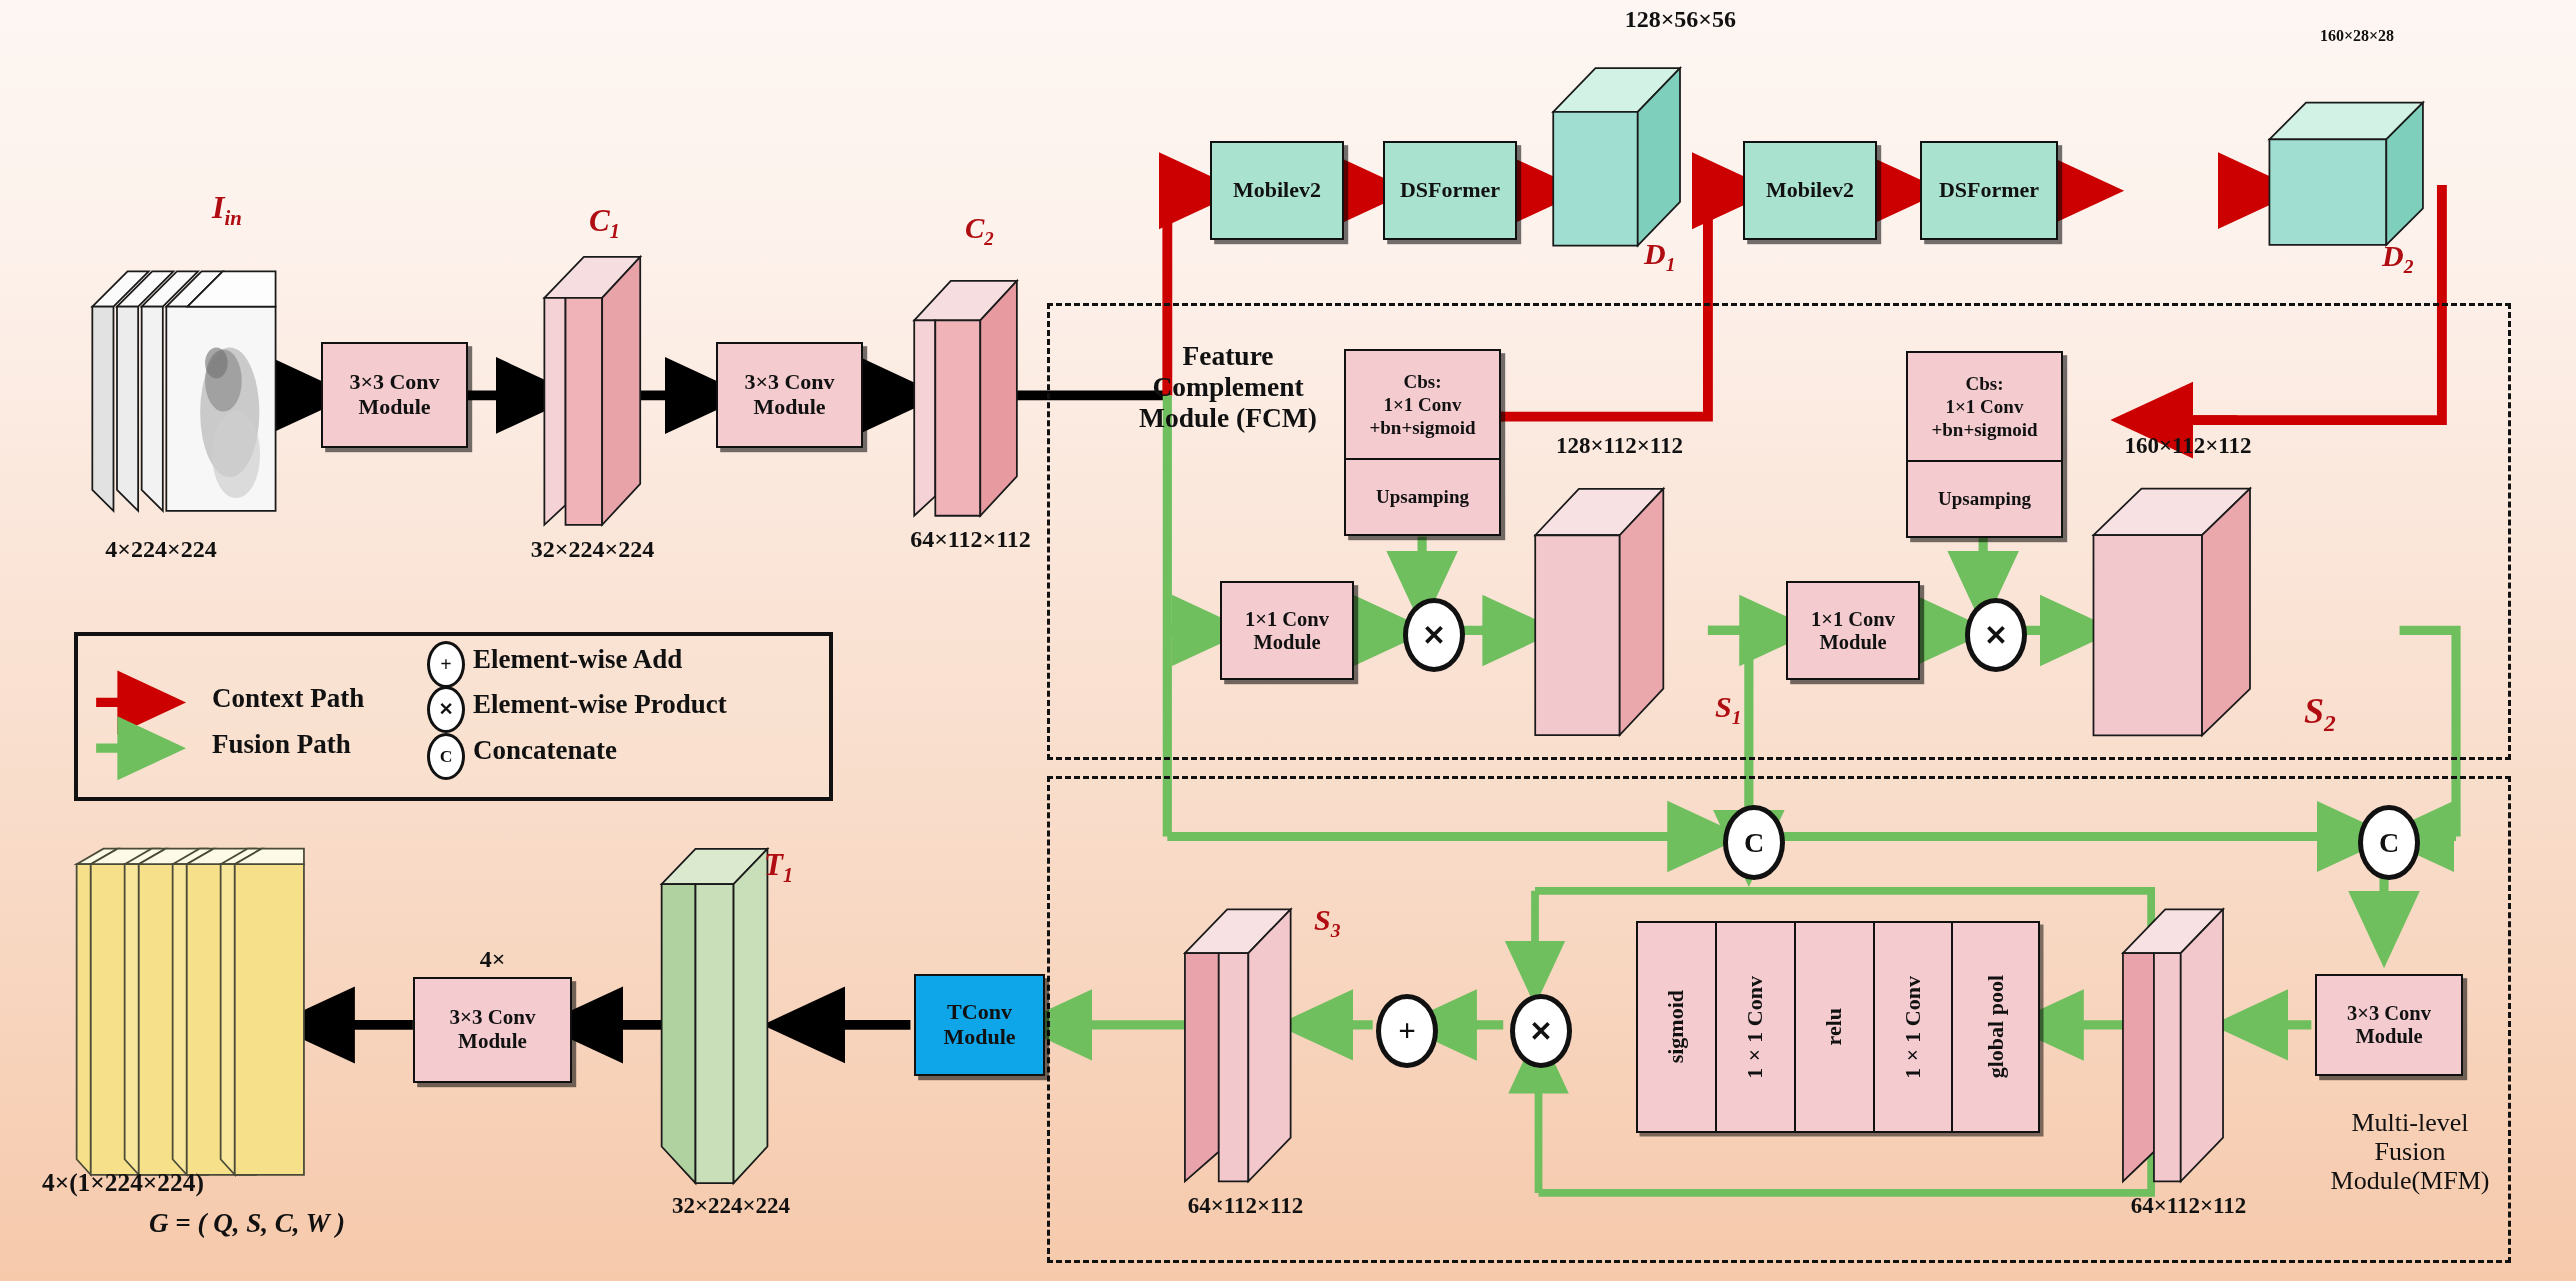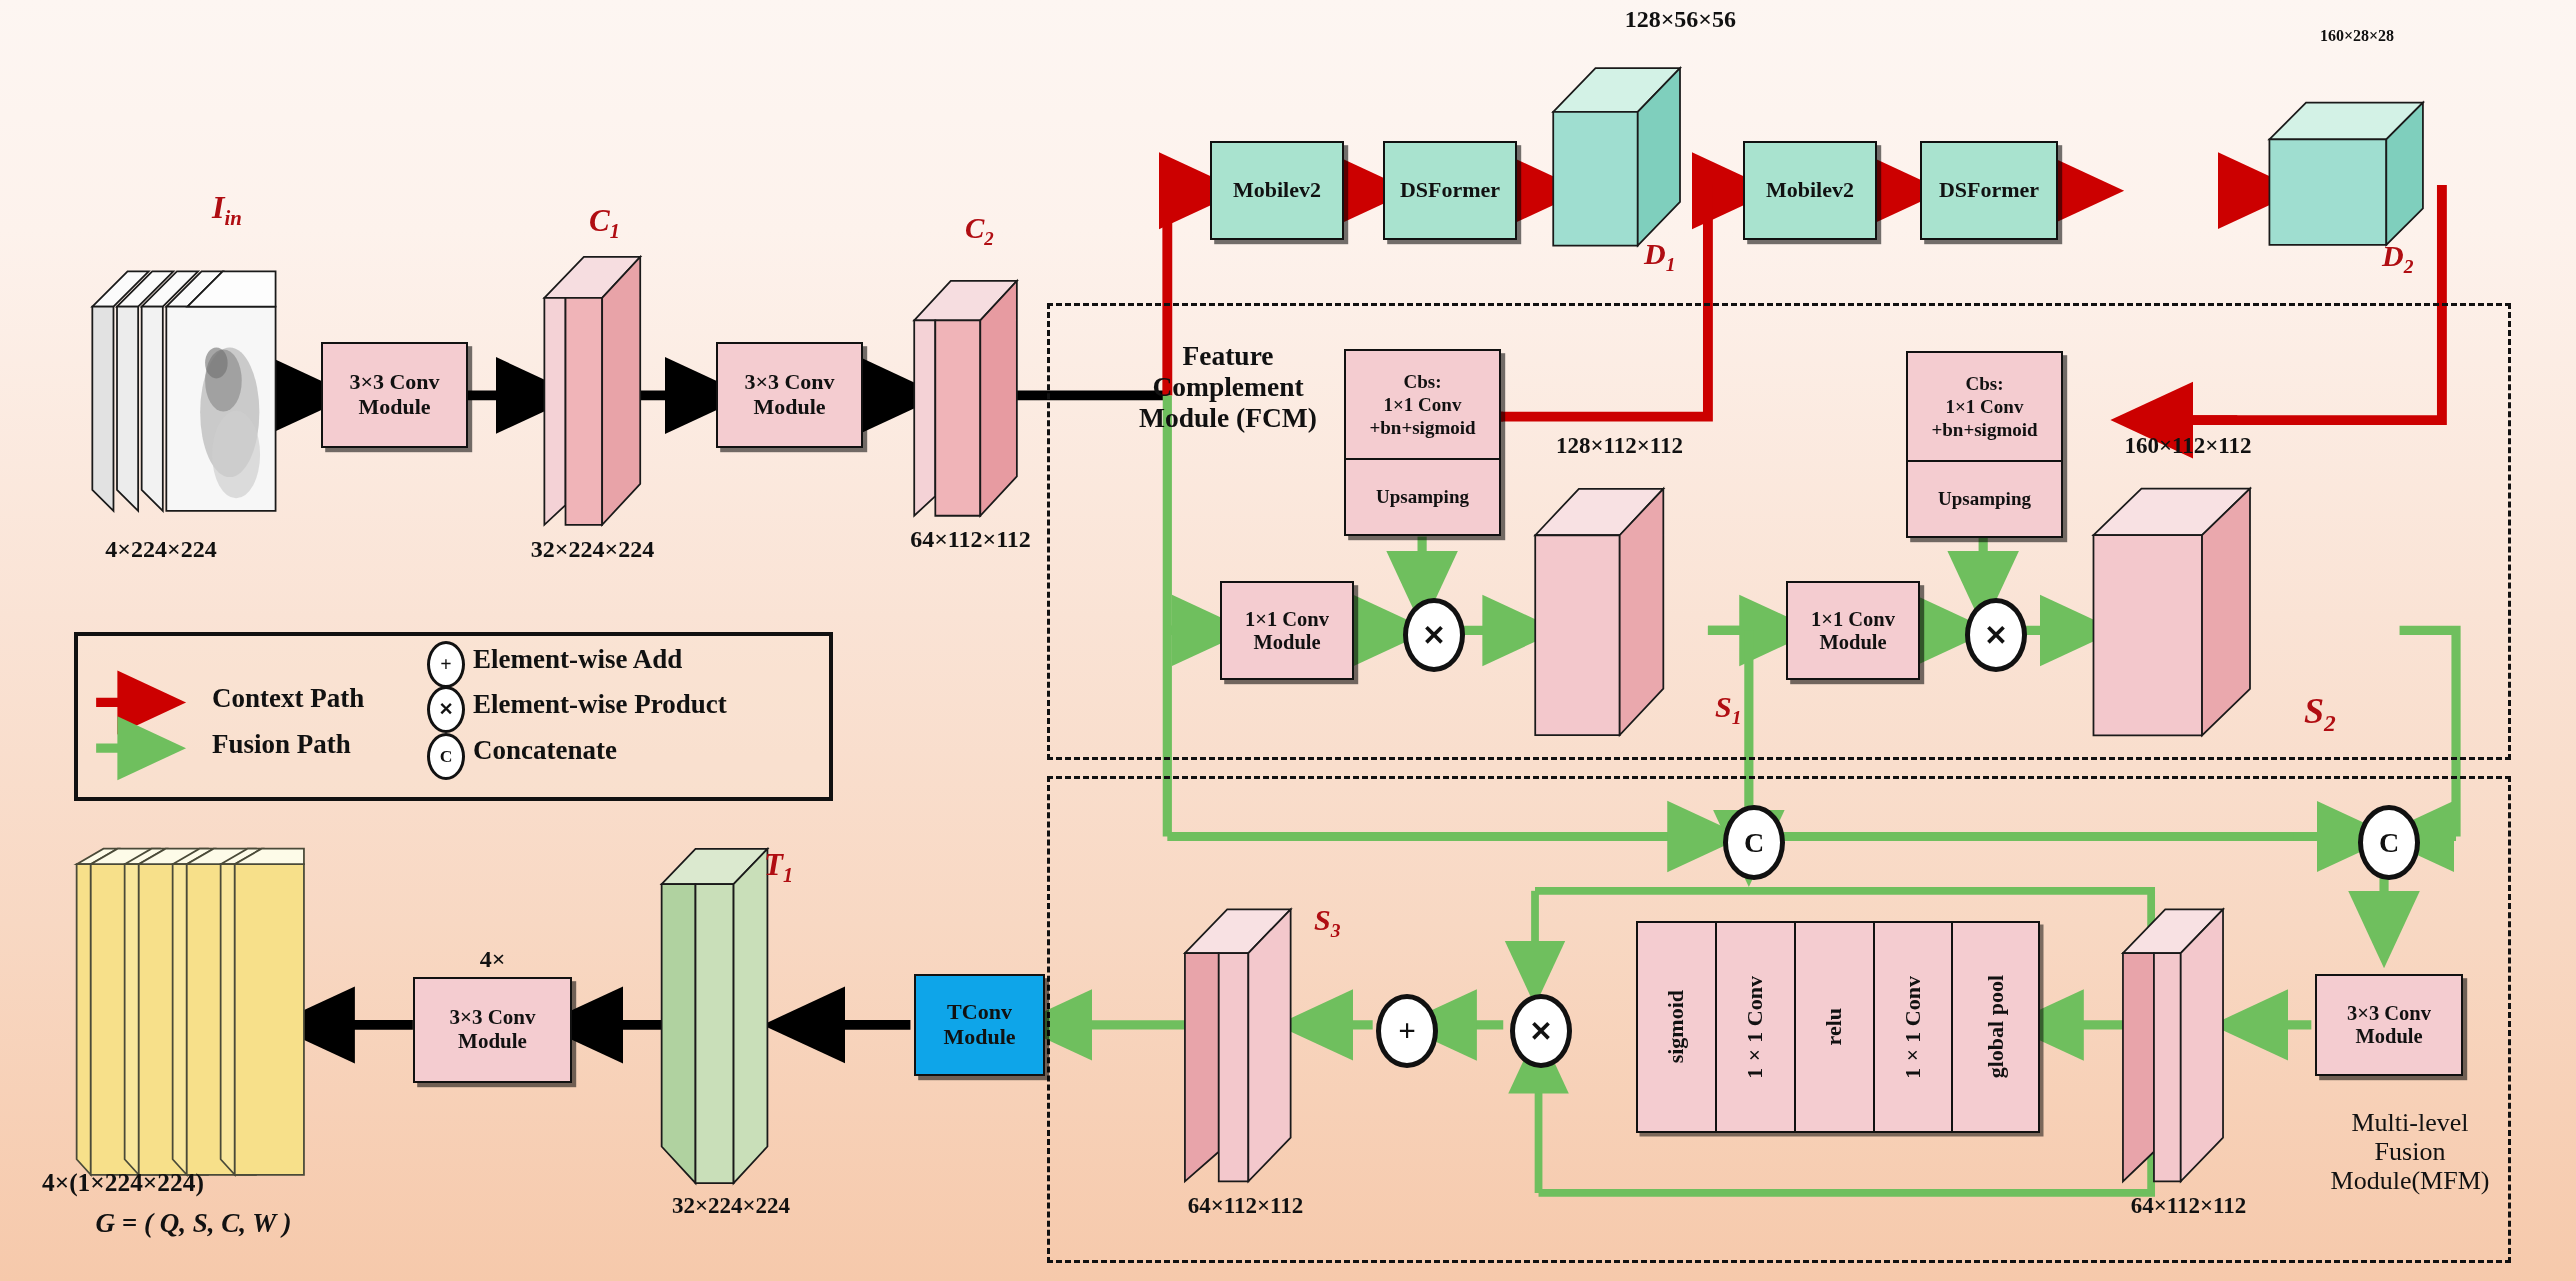--- a/index.html
+++ b/index.html
@@ -463,21 +463,21 @@
         <polygon points="202,8 262,8 262,30 164,30" fill="#fdfbe8"></polygon>
 
         <polygon points="212,30 250,8 270,8 232,30" fill="#fdfbe8"></polygon>
         <polygon points="212,30 232,30 232,470 212,448" fill="#f9e79c"></polygon>
         <polygon points="232,30 330,30 330,470 232,470" fill="#f7e08a"></polygon>
         <polygon points="270,8 330,8 330,30 232,30" fill="#fdfbe8"></polygon>
       </g>
     </svg>
   </div>
   <div class="lbl" style="left:42px;top:1168px;width:303px;font-size:25.4px;text-align:left;">4×(1×224×224)</div>
-  <div class="lbl" style="left:42px;top:1208px;width:303px;font-size:27px;text-align:center;font-style:italic;">G = ( Q, S, C, W )</div>
+  <div class="lbl" style="left:42px;top:1208px;width:303px;font-size:27px;text-align:right;font-style:italic;">G = ( Q, S, C, W )</div>
 
   <div class="legend" style="left:74px;top:632px;width:759px;height:169px;">
   </div>
   <svg style="position:absolute;left:74px;top:632px;width:759px;height:169px;" viewBox="0 0 1075 240" width="759" height="169">
     <defs>
       <marker id="lr" markerWidth="8" markerHeight="8" refX="4.6" refY="4" orient="auto" markerUnits="strokeWidth">
         <path d="M0,0.5 L7.5,4 L0,7.5 z" fill="#cc0000"></path>
       </marker>
       <marker id="lg" markerWidth="8" markerHeight="8" refX="4.6" refY="4" orient="auto" markerUnits="strokeWidth">
         <path d="M0,0.5 L7.5,4 L0,7.5 z" fill="#6fbf5e"></path>

